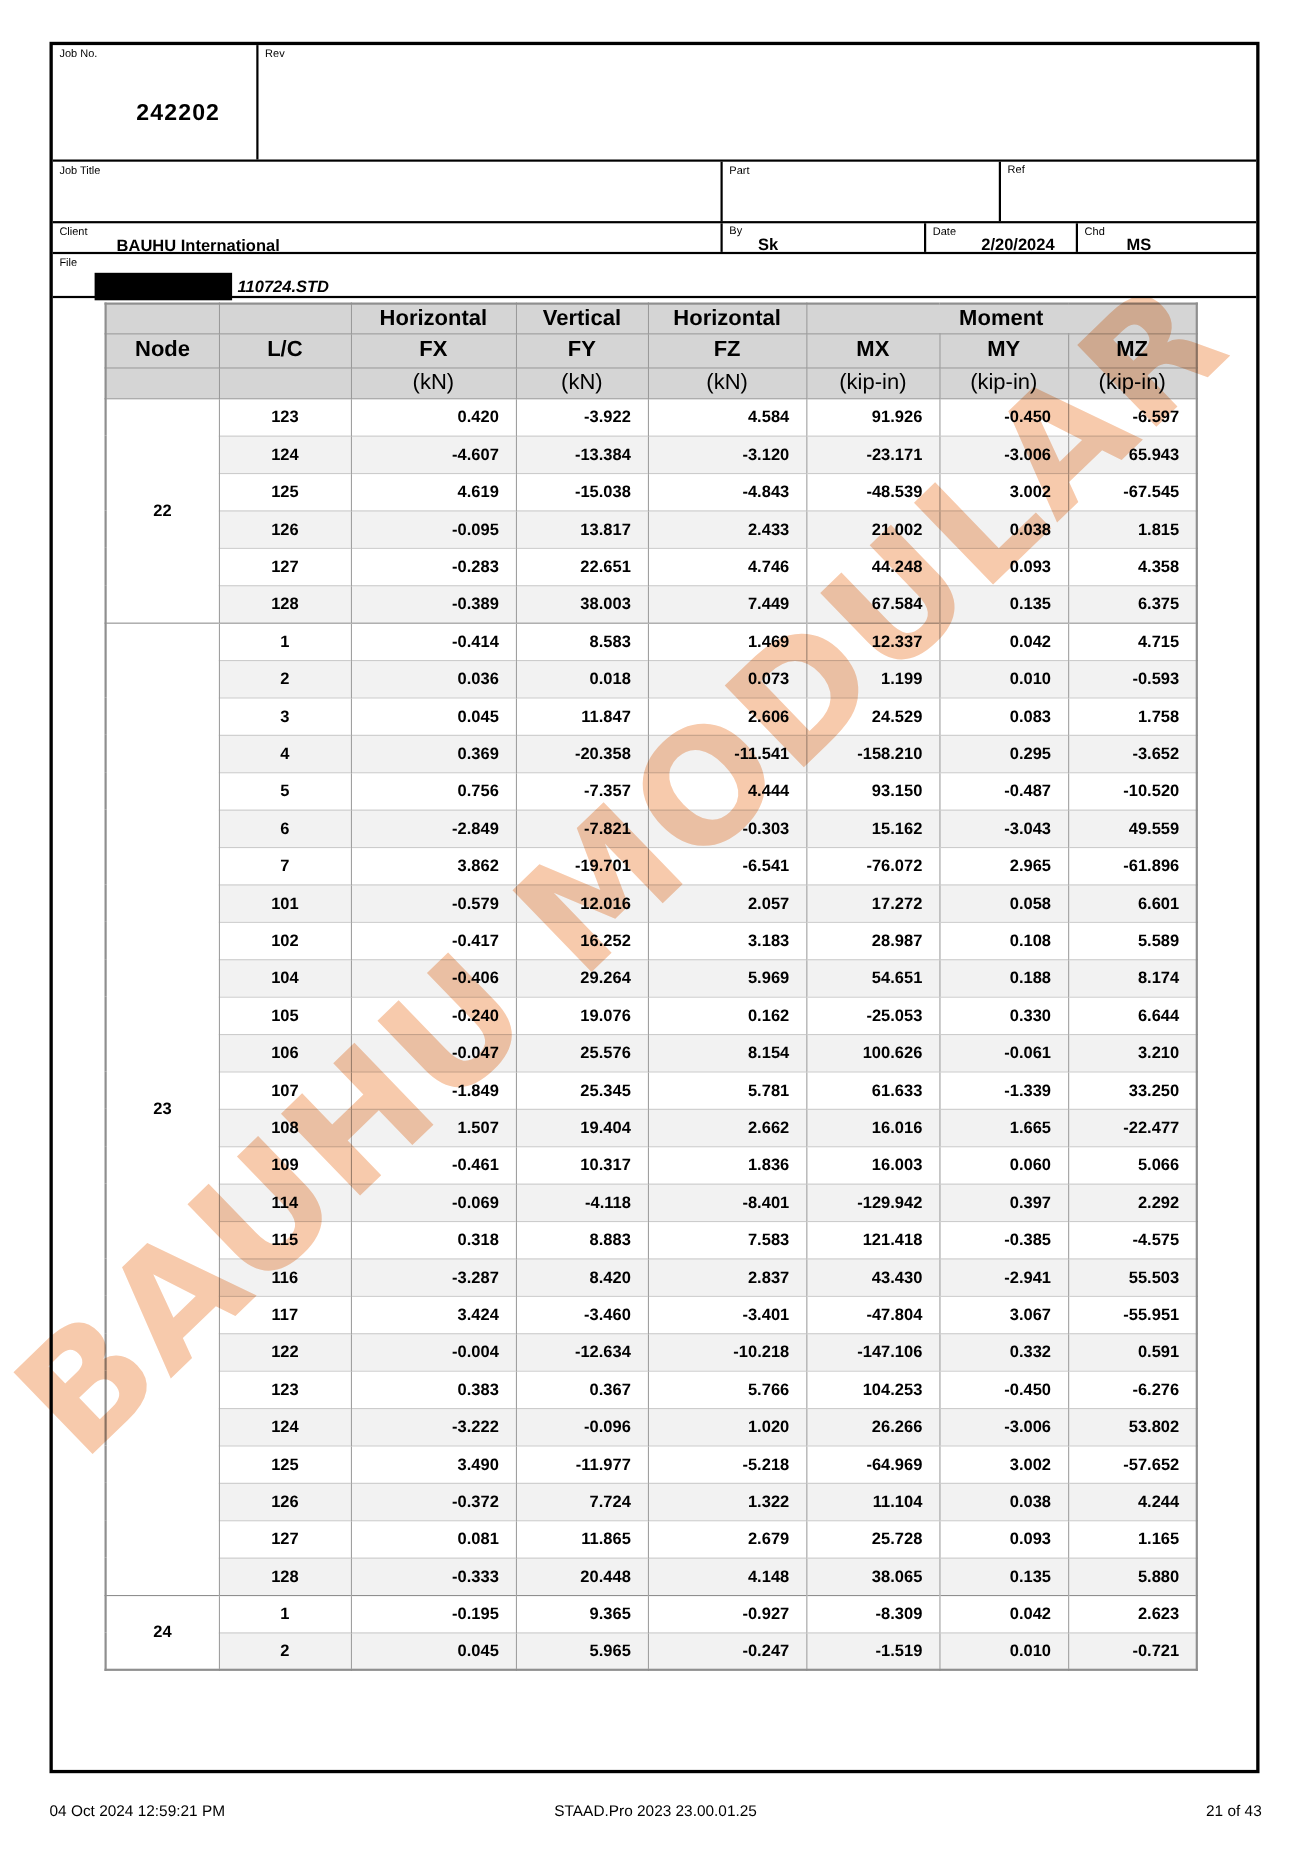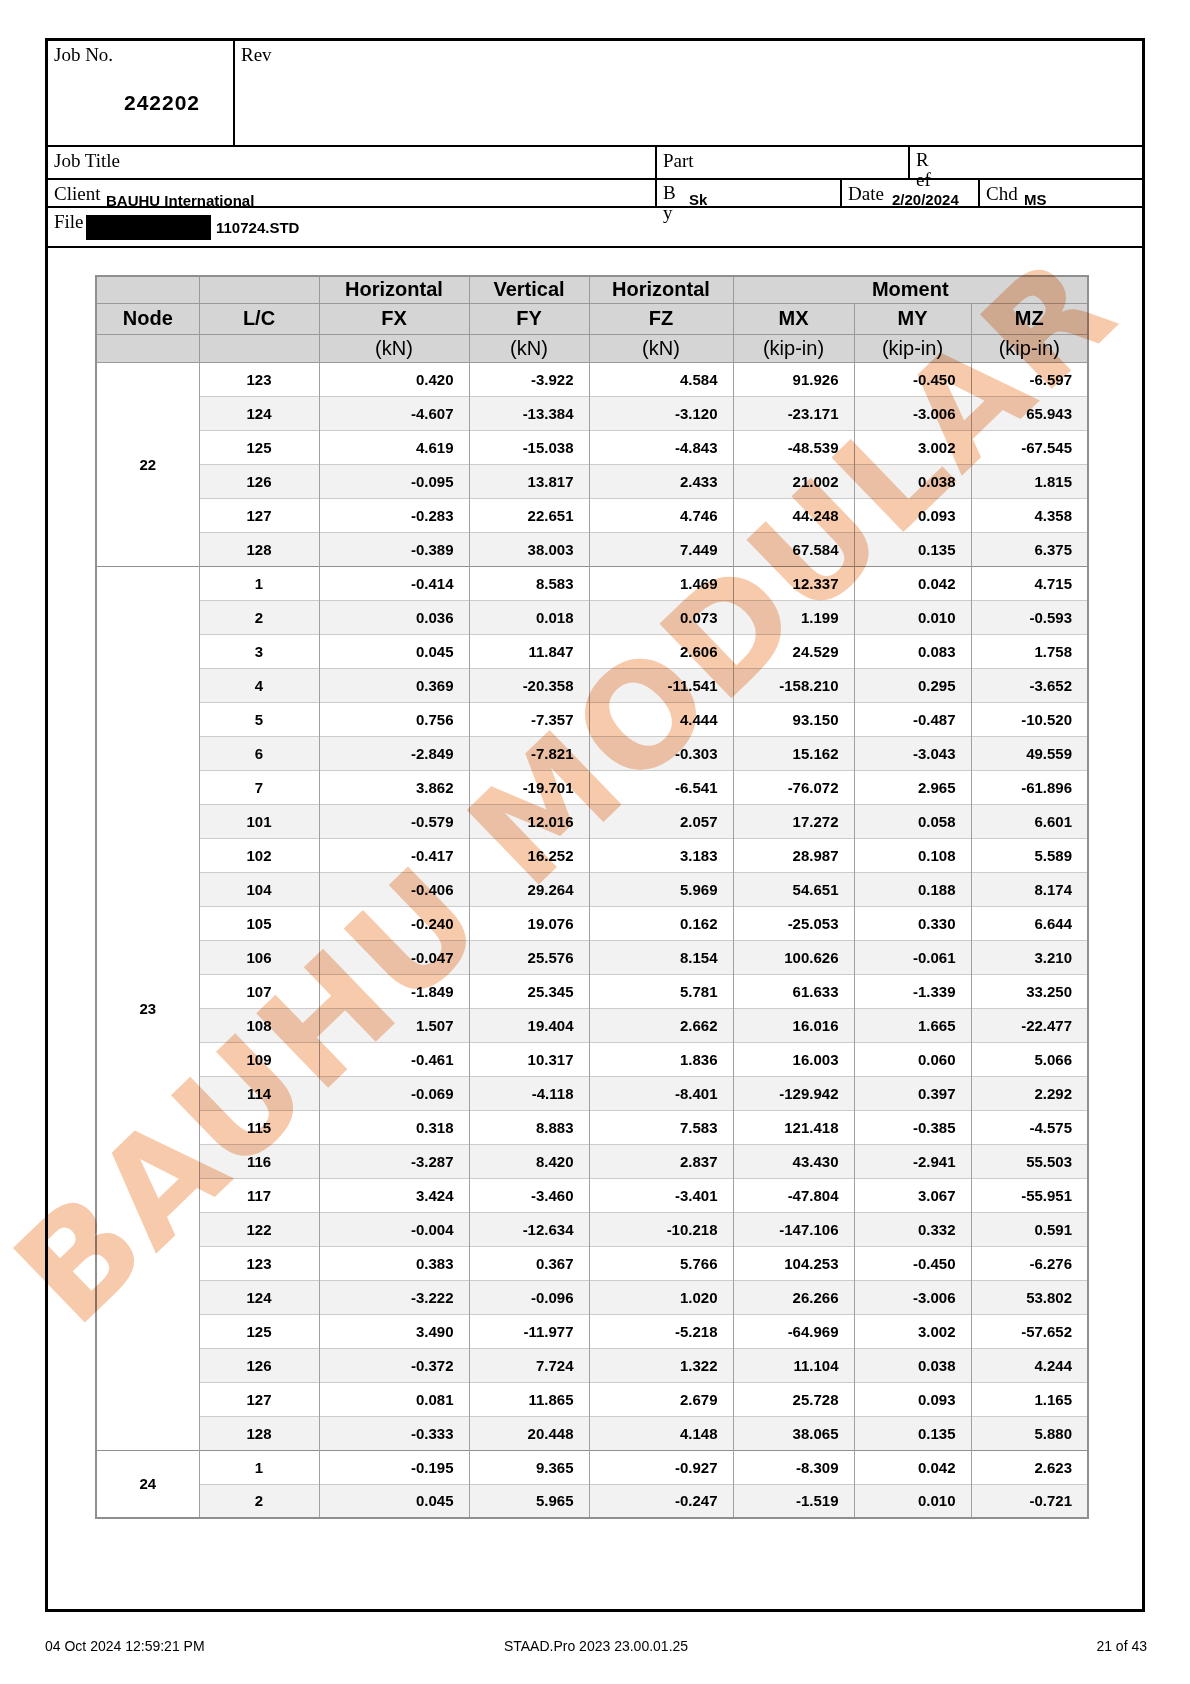--- a/index.html
+++ b/index.html
@@ -7,43 +7,43 @@
     width:1190px; height:1684px; position:relative; background:#ffffff;
     font-family:"Liberation Sans", sans-serif; color:#000; overflow:hidden;
   }
   
   .frame {
     position:absolute; left:45px; top:38px; width:1100px; height:1574px;
     border:3px solid #000; box-sizing:border-box; background:#fff;
   }
   
   .hdr-row { display:flex; border-bottom:2px solid #000; box-sizing:border-box; }
-  .rowA { height:106px; } .rowB { height:33px; } .rowC { height:28px; } .rowD { height:40px; }
+  .rowA { height:106px; } .rowB { height:56px; } .rowC { height:28px; } .rowD { height:40px; }
   .hcell { position:relative; box-sizing:border-box; border-left:2px solid #000; }
   .hcell:first-child { border-left:none; }
   .w-left  { width:607px; flex:none; }
   .w-jobno { width:185px; flex:none; }
   .w-sheet { width:138px; flex:none; }
   .w-part  { width:253px; flex:none; }
   .w-by    { width:185px; flex:none; }
   .w-date  { width:138px; flex:none; }
   .w-grow  { flex:1; }
-  .lbl { position:absolute; top:3px; left:6px; font-size:19px; color:#000;font-family:Liberation Serif, serif; }
+  .lbl { position:absolute; top:3px; left:6px; font-size:10px; color:#000; }
   .lbl-wrap-by  { width:12px; line-height:1.05; word-break:break-all; }
   .lbl-wrap-ref { width:18px; line-height:1.05; word-break:break-all; }
   .box-val { position:absolute; left:0; right:0; text-align:center; font-weight:bold;padding-left:43px; }
   .val-jobno { top:50px; font-size:21px; letter-spacing:1px; }
   .val-sheet { top:56px; font-size:17px; }
   .inline-val { position:absolute; font-weight:bold; font-size:15px; white-space:nowrap; }
   .val-client { left:58px; top:12px; }
   .val-by     { left:32px; top:11px; }
   .val-date   { left:50px; top:11px; }
   .val-chd    { left:44px; top:11px; }
   .val-dt     { left:96px; top:10px; }
-  .val-file   { left:38px; top:7px; display:flex; align-items:center; }
+  .val-file   { left:38px; top:17px; display:flex; align-items:center;font-style:italic; }
   .redact { display:inline-block; width:125px; height:25px; background:#000; margin-right:5px; }
   .logo {
     position:absolute; top:12px; left:26px; font-size:33px; font-weight:bold;
     color:var(--logo-green,#5ea63e); letter-spacing:0.5px;
   }
   .logo .mark { font-size:15px; vertical-align:top; line-height:1; }
   .lic1 { position:absolute; top:61px; left:28px; font-size:13.5px; }
   .lic2 { position:absolute; top:79px; left:28px; font-size:13.5px; }
   
   .results {

